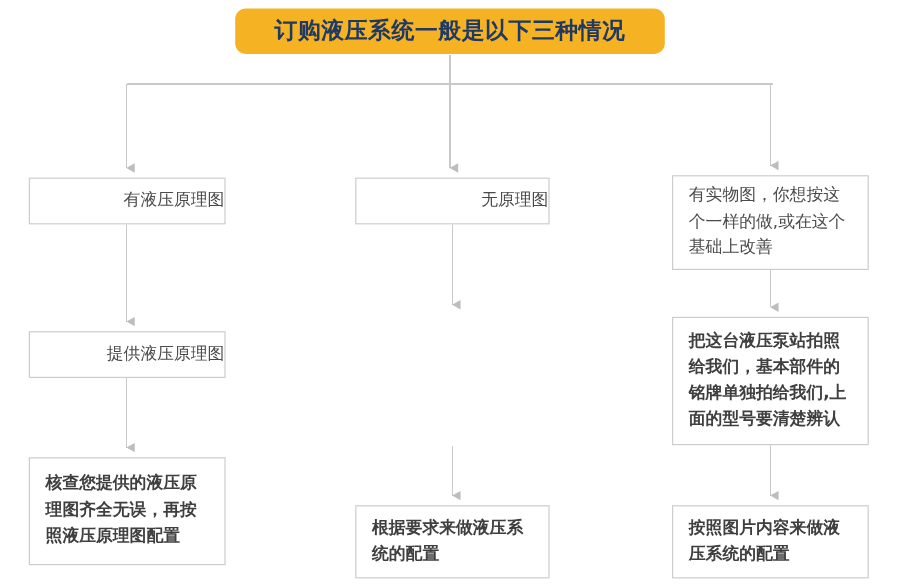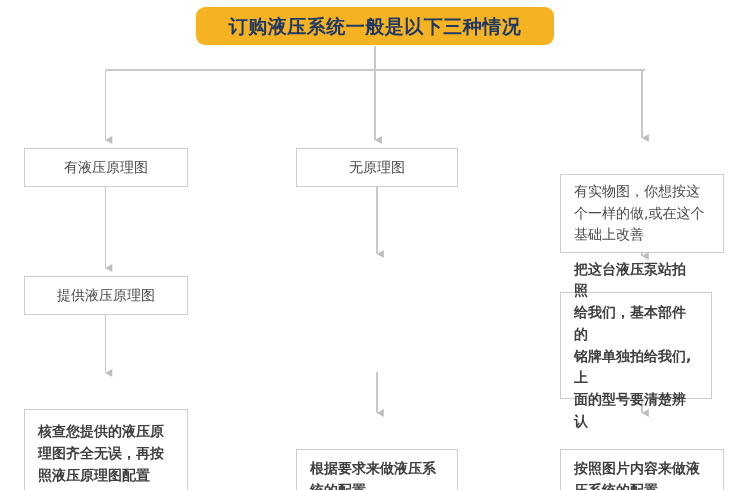--- a/index.html
+++ b/index.html
@@ -70,25 +70,24 @@
   }
   .box .box-text {
     display: block;
     width: 100%;
     color: #4a4a4a;
     font-size: 14px;
     line-height: 1.55;
     white-space: pre-line;
   }
   .box.center .box-text {
-    text-align: center;
+    text-align: right;
   }
   .box.leftal {
     padding: 8px 13px;
-    margin-top: 28px;
   }
   .box.leftal .box-text {
     text-align: left;
   }
   .box.strong .box-text {
     font-weight: bold;
     color: #3f3f3f;
   }
 
   
@@ -96,21 +95,21 @@
   #box-c1-r2 { left: 24px;  top: 276px; width: 164px; height: 39px; }
   #box-c1-r3 { left: 24px;  top: 381px; width: 164px; height: 90px; justify-content: center; }
 
   
   #box-c2-r1 { left: 296px; top: 148px; width: 162px; height: 39px; }
   #box-c2-r2 { left: 296px; top: 262px; width: 162px; height: 110px; }
   #box-c2-r3 { left: 296px; top: 421px; width: 162px; height: 61px; }
 
   
   #box-c3-r1 { left: 560px; top: 146px; width: 164px; height: 79px; }
-  #box-c3-r2 { left: 560px; top: 264px; width: 152px; height: 107px; }
+  #box-c3-r2 { left: 560px; top: 264px; width: 164px; height: 107px; }
   #box-c3-r3 { left: 560px; top: 421px; width: 164px; height: 61px; justify-content: flex-end; }
 </style>
 </head>
 <body>
 
 <div id="flowchart">
 
   <svg class="connectors" viewBox="0 0 750 490" width="750" height="490" aria-hidden="true">
     <defs>
       <marker id="arrowhead" markerWidth="9" markerHeight="8" refX="4.5" refY="7.4" orient="auto" markerUnits="userSpaceOnUse">

